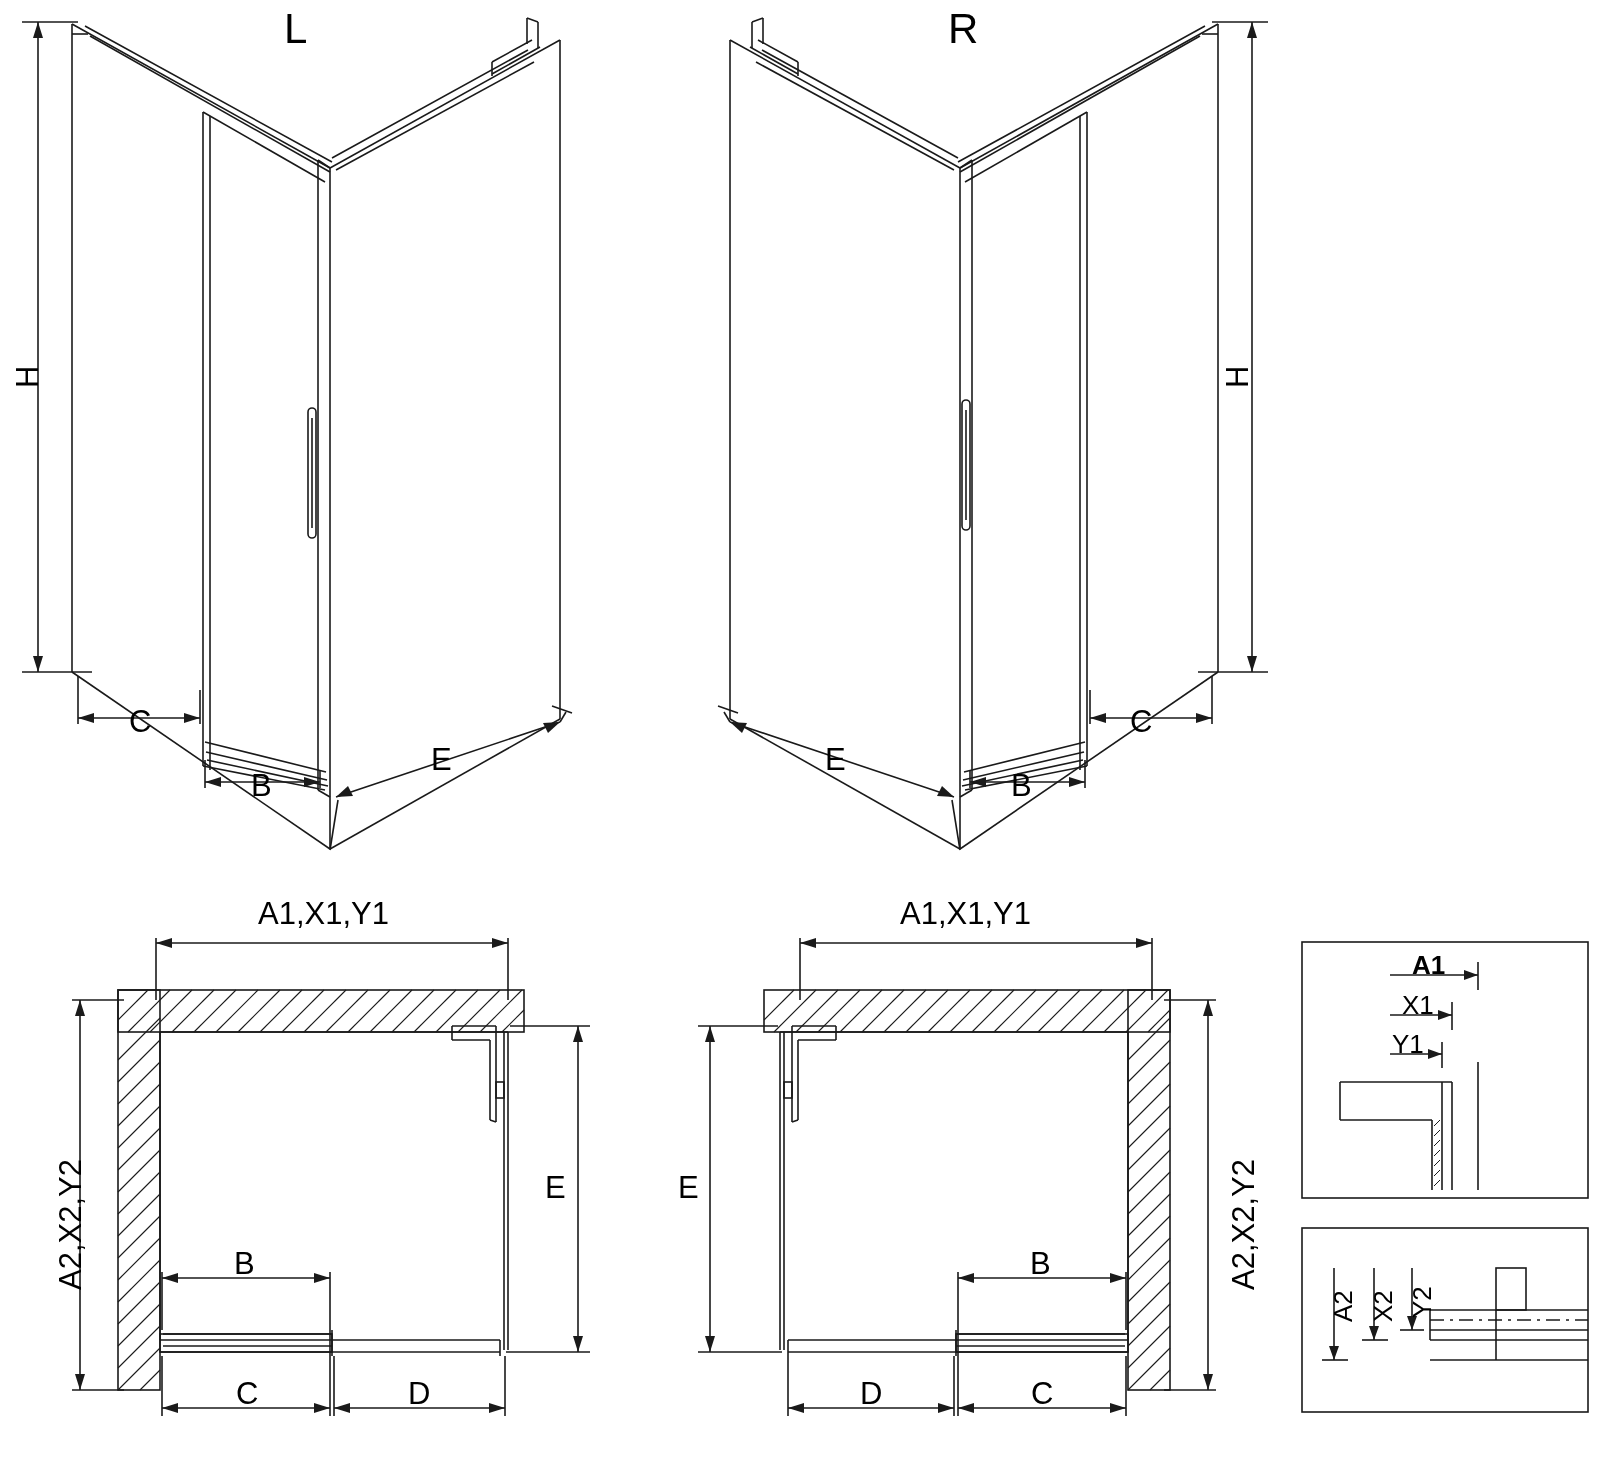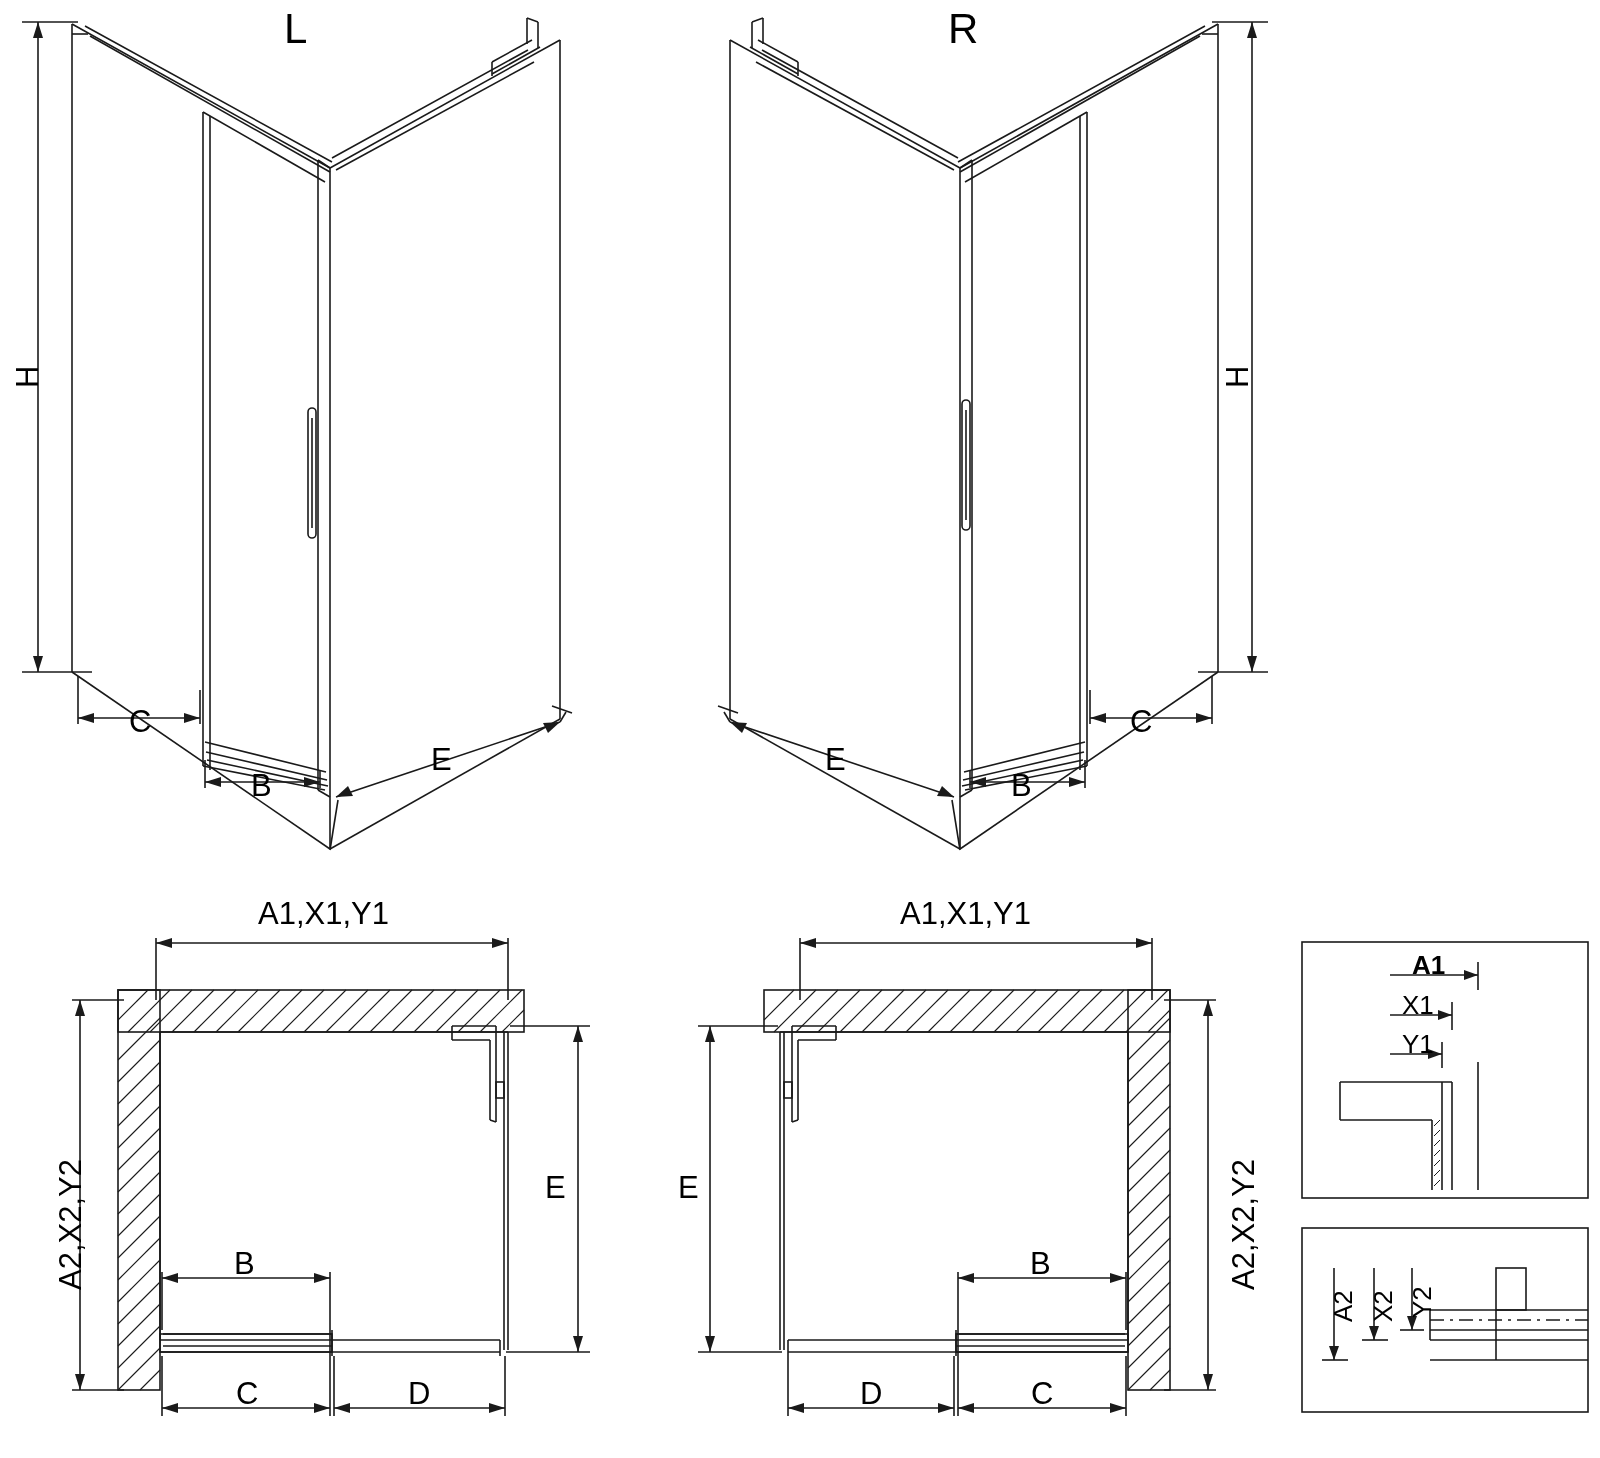--- a/index.html
+++ b/index.html
@@ -484,19 +484,19 @@
 
   <div class="lbl lbl-med" style="left:900px; top:898px;">A1,X1,Y1</div>
   <div class="lbl lbl-med rot90" style="left:1228px; top:1290px;">A2,X2,Y2</div>
   <div class="lbl lbl-med" style="left:678px; top:1172px;">E</div>
   <div class="lbl lbl-med" style="left:1030px; top:1248px;">B</div>
   <div class="lbl lbl-med" style="left:1031px; top:1378px;">C</div>
   <div class="lbl lbl-med" style="left:860px; top:1378px;">D</div>
 
   <div class="lbl lbl-sm" style="left:1412px; top:952px;font-weight:bold;">A1</div>
   <div class="lbl lbl-sm" style="left:1402px; top:992px;">X1</div>
-  <div class="lbl lbl-sm" style="left:1392px; top:1031px;margin-left:10px;">Y1</div>
+  <div class="lbl lbl-sm" style="left:1392px; top:1031px;">Y1</div>
 
   <div class="lbl lbl-sm rot90" style="left:1330px; top:1322px;">A2</div>
   <div class="lbl lbl-sm rot90" style="left:1370px; top:1322px;">X2</div>
   <div class="lbl lbl-sm rot90" style="left:1409px; top:1318px;">Y2</div>
 
 </div>
 
 </body></html>

